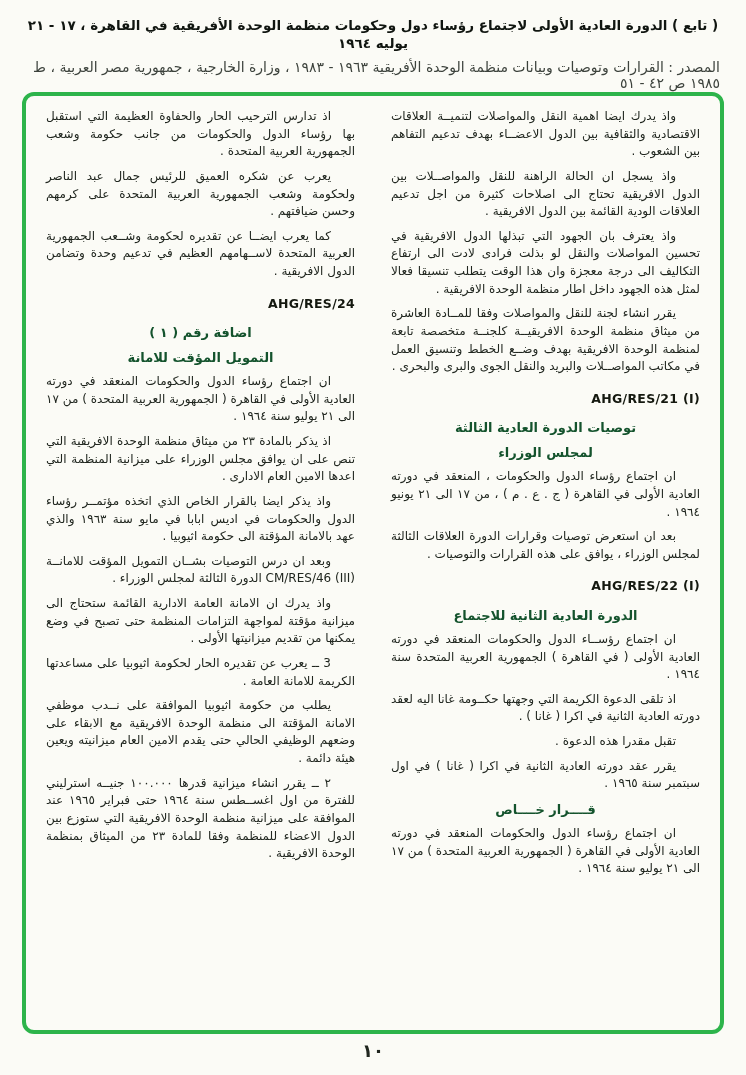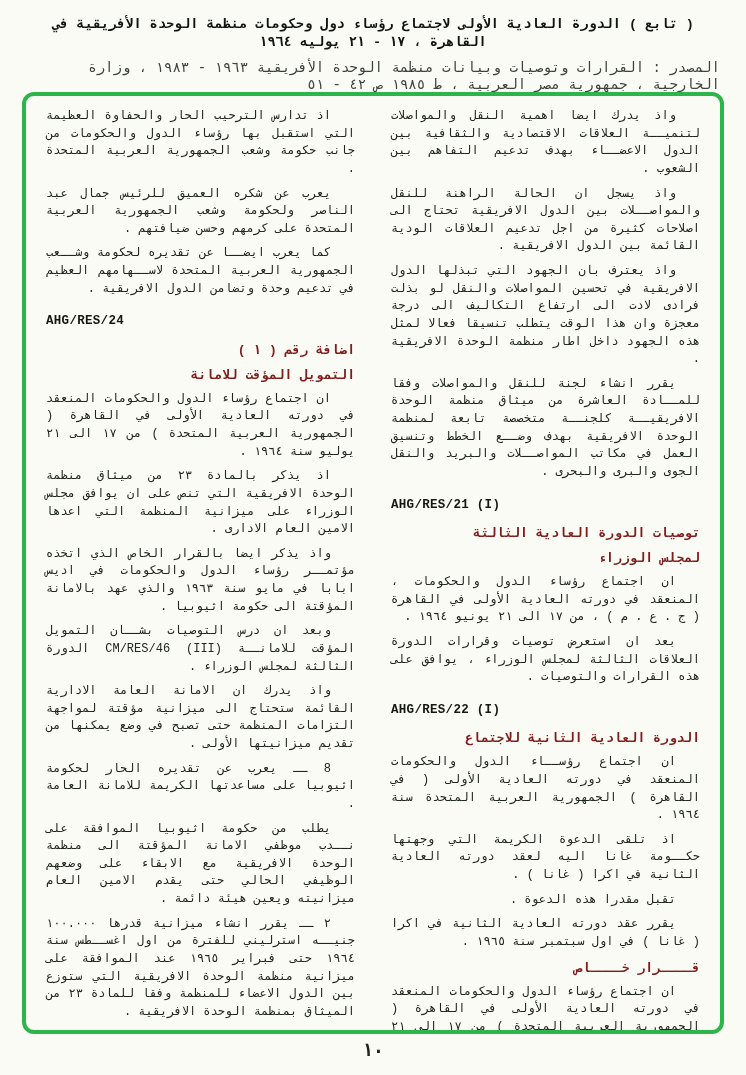--- a/index.html
+++ b/index.html
@@ -3,21 +3,21 @@
 <meta charset="utf-8">
 <style>
   html, body { margin: 0; padding: 0; }
   body {
     width: 746px; height: 1075px;
     background: #fbfbf6;
     font-family: "DejaVu Sans", sans-serif;
     color: #20261f;
     overflow: hidden;
   }
-  .page { position: relative; width: 746px; height: 1075px; box-sizing: border-box; font-family: Liberation Mono, monospace; }
+  .page { position: relative; width: 746px; height: 1075px; box-sizing: border-box; }
 
   .header { direction: rtl; padding: 16px 26px 0 26px; }
   .header-title {
     font-weight: bold; font-size: 13.5px; color: #101510;
     text-align: center; line-height: 1.35;
   }
   .header-source {
     font-size: 14px; color: #3c423c; text-align: right; margin-top: 7px;
   }
 
@@ -29,27 +29,27 @@
     display: flex; direction: rtl; gap: 36px;
     overflow: hidden; background: #fbfbf6;
   }
   .col { flex: 1 1 0; font-size: 12px; line-height: 1.47; min-width: 0; }
 
   .para {
     text-align: justify; text-justify: inter-word;
     text-indent: 2em; margin: 0 0 7px 0;
   }
   .res-code {
-    direction: ltr; text-align: left; unicode-bidi: embed;
+    direction: ltr; text-align: right; unicode-bidi: embed;
     font-weight: bold; font-size: 12.5px; letter-spacing: 0.3px;
     margin: 14px 0 10px 0; color: #14180f;
   }
   .heading {
-    font-weight: bold; font-size: 13px;
-    margin: 4px 0 6px 0; color: #7f1d1d;
+    text-align: center; font-weight: bold; font-size: 13px;
+    margin: 4px 0 6px 0; color: #14532d;
   }
 
   .page-number {
     position: absolute; bottom: 14px; left: 0; width: 100%;
     text-align: center; font-size: 18px; font-weight: bold; color: #20261f;
   }
 </style>
 </head>
 <body>
 
@@ -85,21 +85,21 @@
         <div class="para">يعرب عن شكره العميق للرئيس جمال عبد الناصر ولحكومة وشعب الجمهورية العربية المتحدة على كرمهم وحسن ضيافتهم .</div>
         <div class="para">كما يعرب ايضــا عن تقديره لحكومة وشــعب الجمهورية العربية المتحدة لاســهامهم العظيم في تدعيم وحدة وتضامن الدول الافريقية .</div>
         <div class="res-code">AHG/RES/24</div>
         <div class="heading">اضافة رقم ( ١ )</div>
         <div class="heading">التمويل المؤقت للامانة</div>
         <div class="para">ان اجتماع رؤساء الدول والحكومات المنعقد في دورته العادية الأولى في القاهرة ( الجمهورية العربية المتحدة ) من ١٧ الى ٢١ يوليو سنة ١٩٦٤ .</div>
         <div class="para">اذ يذكر بالمادة ٢٣ من ميثاق منظمة الوحدة الافريقية التي تنص على ان يوافق مجلس الوزراء على ميزانية المنظمة التي اعدها الامين العام الادارى .</div>
         <div class="para">واذ يذكر ايضا بالقرار الخاص الذي اتخذه مؤتمــر رؤساء الدول والحكومات في اديس ابابا في مايو سنة ١٩٦٣ والذي عهد بالامانة المؤقتة الى حكومة اثيوبيا .</div>
         <div class="para">وبعد ان درس التوصيات بشــان التمويل المؤقت للامانــة CM/RES/46 (III) الدورة الثالثة لمجلس الوزراء .</div>
         <div class="para">واذ يدرك ان الامانة العامة الادارية القائمة ستحتاج الى ميزانية مؤقتة لمواجهة التزامات المنظمة حتى تصبح في وضع يمكنها من تقديم ميزانيتها الأولى .</div>
-        <div class="para">8 ــ يعرب عن تقديره الحار لحكومة اثيوبيا على مساعدتها الكريمة للامانة العامة .</div>
+        <div class="para">3 ــ يعرب عن تقديره الحار لحكومة اثيوبيا على مساعدتها الكريمة للامانة العامة .</div>
         <div class="para">يطلب من حكومة اثيوبيا الموافقة على نــدب موظفي الامانة المؤقتة الى منظمة الوحدة الافريقية مع الابقاء على وضعهم الوظيفي الحالي حتى يقدم الامين العام ميزانيته ويعين هيئة دائمة .</div>
         <div class="para">٢ ــ يقرر انشاء ميزانية قدرها ١٠٠.٠٠٠ جنيــه استرليني للفترة من اول اغســطس سنة ١٩٦٤ حتى فبراير ١٩٦٥ عند الموافقة على ميزانية منظمة الوحدة الافريقية التي ستوزع بين الدول الاعضاء للمنظمة وفقا للمادة ٢٣ من الميثاق بمنظمة الوحدة الافريقية .</div>
       </div>
   </div>
 
   <div class="page-number">١٠</div>
 
 </div>
 
 </body></html>

